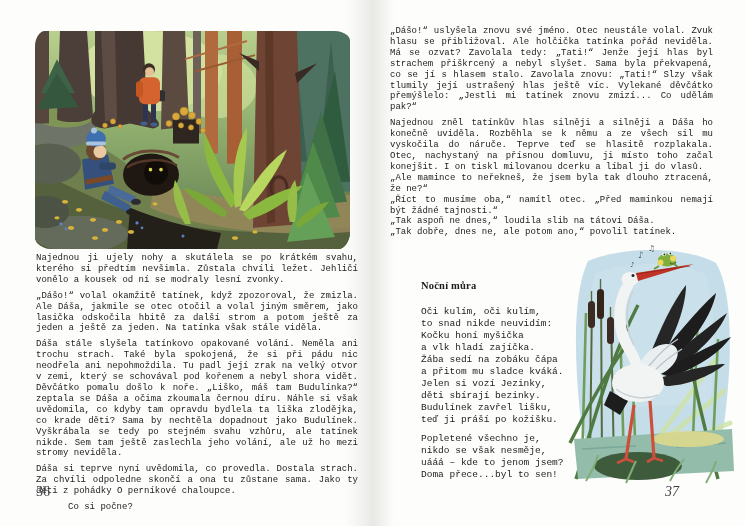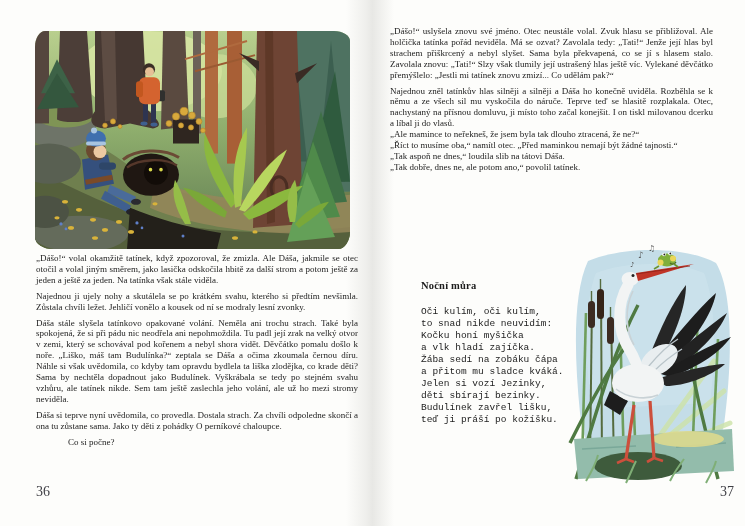--- a/index.html
+++ b/index.html
@@ -19,33 +19,33 @@
     left:35px; top:31px; width:315px; height:218px;
     border-radius: 10px 16px 12px 18px / 16px 10px 18px 12px;
     overflow:hidden;
   }
   .illo-stork { left:566px; top:243px; width:174px; height:244px; }
 
   .text-block { position:absolute; }
   .text-block p {
     margin:0 0 5px 0;
     font-size:9px; line-height:10.9px;
-    text-align:justify; white-space:pre-line;
+    text-align:justify; white-space:pre-line;font-family:Liberation Mono, monospace;
   }
   .left-text  { left:36px;  top:253px; width:322px; }
   .right-text { left:390px; top:26px;  width:323px; }
   .closing-line { text-align:left; padding-left:32px; }
 
   .poem { position:absolute; left:421px; top:280px; width:160px; }
   .poem h3 { margin:0 0 15px 0; font-size:10.5px; font-weight:bold; letter-spacing:0.2px; }
   .poem .stanza { margin:0 0 7px 0; font-size:9.5px; line-height:12px; white-space:pre-line;font-family:Liberation Mono, monospace; }
 
   .page-number { position:absolute; font-size:14px; color:#3e3e44; }
   .pn-left  { left:36px;  top:484px; }
-  .pn-right { left:720px; top:484px; }
+  .pn-right { left:665px; top:484px;font-style:italic; }
 </style>
 </head>
 <body>
 
 <div class="spread">
   <div class="gutter"></div>
 
   <div>
 
     <div class="illo illo-forest">
@@ -183,22 +183,22 @@
           <circle cx="26" cy="192" r="1.6"></circle>
             <circle cx="31" cy="197" r="1.4"></circle>
           <circle cx="102" cy="191" r="1.6"></circle>
             <circle cx="107" cy="196" r="1.3"></circle>
           <circle cx="148" cy="204" r="1.5"></circle>
         </g>
       </svg>
     </div>
 
     <div class="text-block left-text">
+      <p>Najednou ji ujely nohy a skutálela se po krátkém svahu, kterého si předtím nevšimla. Zůstala chvíli ležet. Jehličí vonělo a kousek od ní se modraly lesní zvonky.</p>
       <p>„Dášo!“ volal okamžitě tatínek, když zpozoroval, že zmizla. Ale Dáša, jakmile se otec otočil a volal jiným směrem, jako lasička odskočila hbitě za další strom a potom ještě za jeden a ještě za jeden. Na tatínka však stále viděla.</p>
-      <p>Najednou ji ujely nohy a skutálela se po krátkém svahu, kterého si předtím nevšimla. Zůstala chvíli ležet. Jehličí vonělo a kousek od ní se modraly lesní zvonky.</p>
       <p>Dáša stále slyšela tatínkovo opakované volání. Neměla ani trochu strach. Také byla spokojená, že si při pádu nic neodřela ani nepohmoždila. Tu padl její zrak na velký otvor v zemi, který se schovával pod kořenem a nebyl shora vidět. Děvčátko pomalu došlo k noře. „Liško, máš tam Budulínka?“ zeptala se Dáša a očima zkoumala černou díru. Náhle si však uvědomila, co kdyby tam opravdu bydlela ta liška zlodějka, co krade děti? Sama by nechtěla dopadnout jako Budulínek. Vyškrábala se tedy po stejném svahu vzhůru, ale tatínek nikde. Sem tam ještě zaslechla jeho volání, ale už ho mezi stromy neviděla.</p>
       <p>Dáša si teprve nyní uvědomila, co provedla. Dostala strach. Za chvíli odpoledne skončí a ona tu zůstane sama. Jako ty děti z pohádky O perníkové chaloupce.</p>
       <p class="closing-line">Co si počne?</p>
     </div>
 
     <div class="page-number pn-left">36</div>
   </div>
 
   <div>
 
@@ -216,20 +216,24 @@
       <p class="stanza">Oči kulím, oči kulím,
 to snad nikde neuvidím:
 Kočku honí myšička
 a vlk hladí zajíčka.
 Žába sedí na zobáku čápa
 a přitom mu sladce kváká.
 Jelen si vozí Jezinky,
 děti sbírají bezinky.
 Budulínek zavřel lišku,
 teď ji práší po kožíšku.</p>
+      <p class="stanza">Popletené všechno je,
+nikdo se však nesměje,
+uááá – kde to jenom jsem?
+Doma přece...byl to sen!</p>
     </div>
 
     <div class="illo illo-stork">
       <svg viewBox="0 0 174 244" preserveAspectRatio="none">
 
         <path d="M22,18 C60,2 122,4 150,20 C168,50 166,122 158,182 C150,216 120,233 80,235 C45,233 18,216 14,170 C8,110 7,50 22,18 Z" fill="#c4dde8"></path>
         <path d="M30,30 C60,18 110,18 138,30 C150,60 150,110 144,160 L26,166 C18,110 18,60 30,30 Z" fill="#cfe4ed" opacity="0.6"></path>
 
         <g stroke="#cde3a8" stroke-width="5" opacity="0.8" stroke-linecap="round">
           <path d="M92,202 L158,148"></path>

